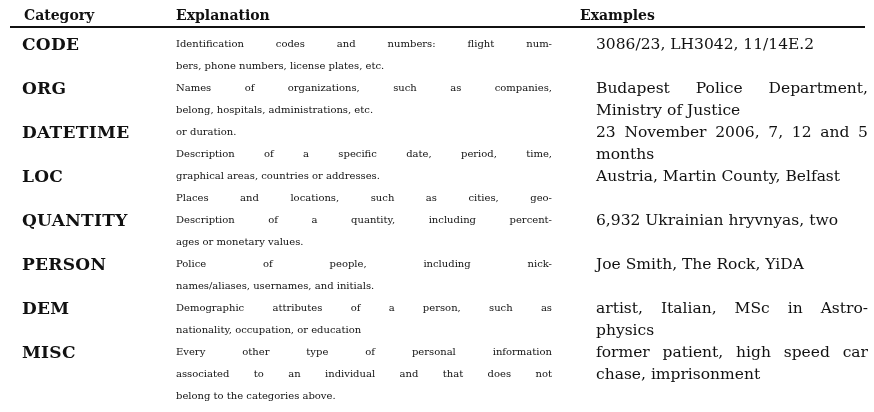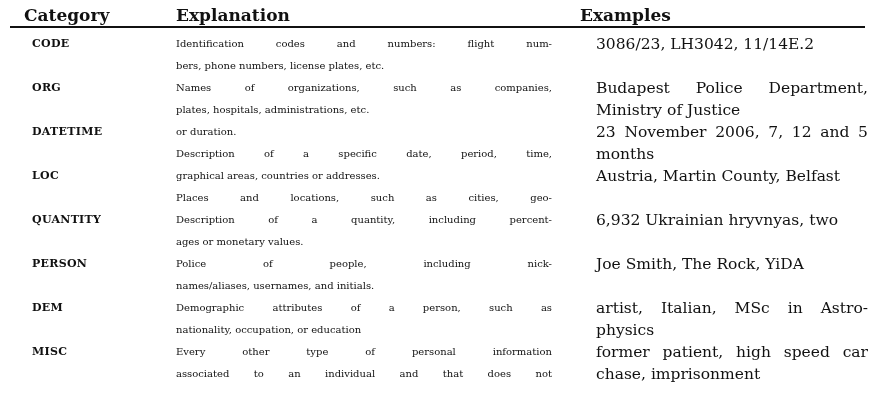--- a/index.html
+++ b/index.html
@@ -1,22 +1,22 @@
 <!DOCTYPE html>
 <html><head>
 <meta charset="utf-8">
 <style>
   html, body { margin:0; padding:0; background:#ffffff; }
   body { width:874px; height:412px; position:relative; overflow:hidden;
          font-family:"DejaVu Serif","Liberation Serif",serif; color:#111; }
   .table { position:absolute; left:0; top:0; width:874px; }
-  .hdr { position:absolute; top:4px; font-weight:bold; font-size:17px; line-height:22px; }
+  .hdr { position:absolute; top:4px; font-weight:bold; font-size:14px; line-height:22px; }
   .rule { position:absolute; left:10px; width:855px; top:26px; height:2px; background:#111; }
   .row { position:absolute; left:0; width:874px; }
-  .cat { position:absolute; left:32px; font-weight:bold; font-size:11px; line-height:22px; letter-spacing:0.3px; }
+  .cat { position:absolute; left:22px; font-weight:bold; font-size:17px; line-height:22px; letter-spacing:0.3px; }
   .exp { position:absolute; left:176px; width:376px; font-size:10px; line-height:22px; text-align:justify; }
   .ex  { position:absolute; left:580px; width:272px; font-size:15.5px; line-height:22px; text-align:justify;margin-left:16px; }
   .line { display:block; white-space:nowrap; }
   .just { text-align:justify; text-align-last:justify; white-space:normal; }
 </style>
 </head>
 <body>
 
 <div class="table">
   <div class="hdr" style="left:24px">Category</div>
@@ -32,21 +32,21 @@
           <span class="line">bers, phone numbers, license plates, etc.</span>
         </div>
         <div class="ex">
           <span class="line">3086/23, LH3042, 11/14E.2</span>
         </div>
       </div>
       <div class="row" style="top: 77px;">
         <div class="cat">ORG</div>
         <div class="exp">
           <span class="line just">Names of organizations, such as companies,</span>
-          <span class="line">plates, hospitals, administrations, etc.</span>
+          <span class="line">belong, hospitals, administrations, etc.</span>
         </div>
         <div class="ex">
           <span class="line just">Budapest Police Department,</span>
           <span class="line">Ministry of Justice</span>
         </div>
       </div>
       <div class="row" style="top: 121px;">
         <div class="cat">DATETIME</div>
         <div class="exp">
           <span class="line">or duration.</span>
@@ -96,20 +96,21 @@
         <div class="ex">
           <span class="line just">artist, Italian, MSc in Astro-</span>
           <span class="line">physics</span>
         </div>
       </div>
       <div class="row" style="top: 341px;">
         <div class="cat">MISC</div>
         <div class="exp">
           <span class="line just">Every other type of personal information</span>
           <span class="line just">associated to an individual and that does not</span>
+          <span class="line">belong to the categories above.</span>
         </div>
         <div class="ex">
           <span class="line just">former patient, high speed car</span>
           <span class="line">chase, imprisonment</span>
         </div>
       </div>
     </div>
 </div>
 
 </body></html>

